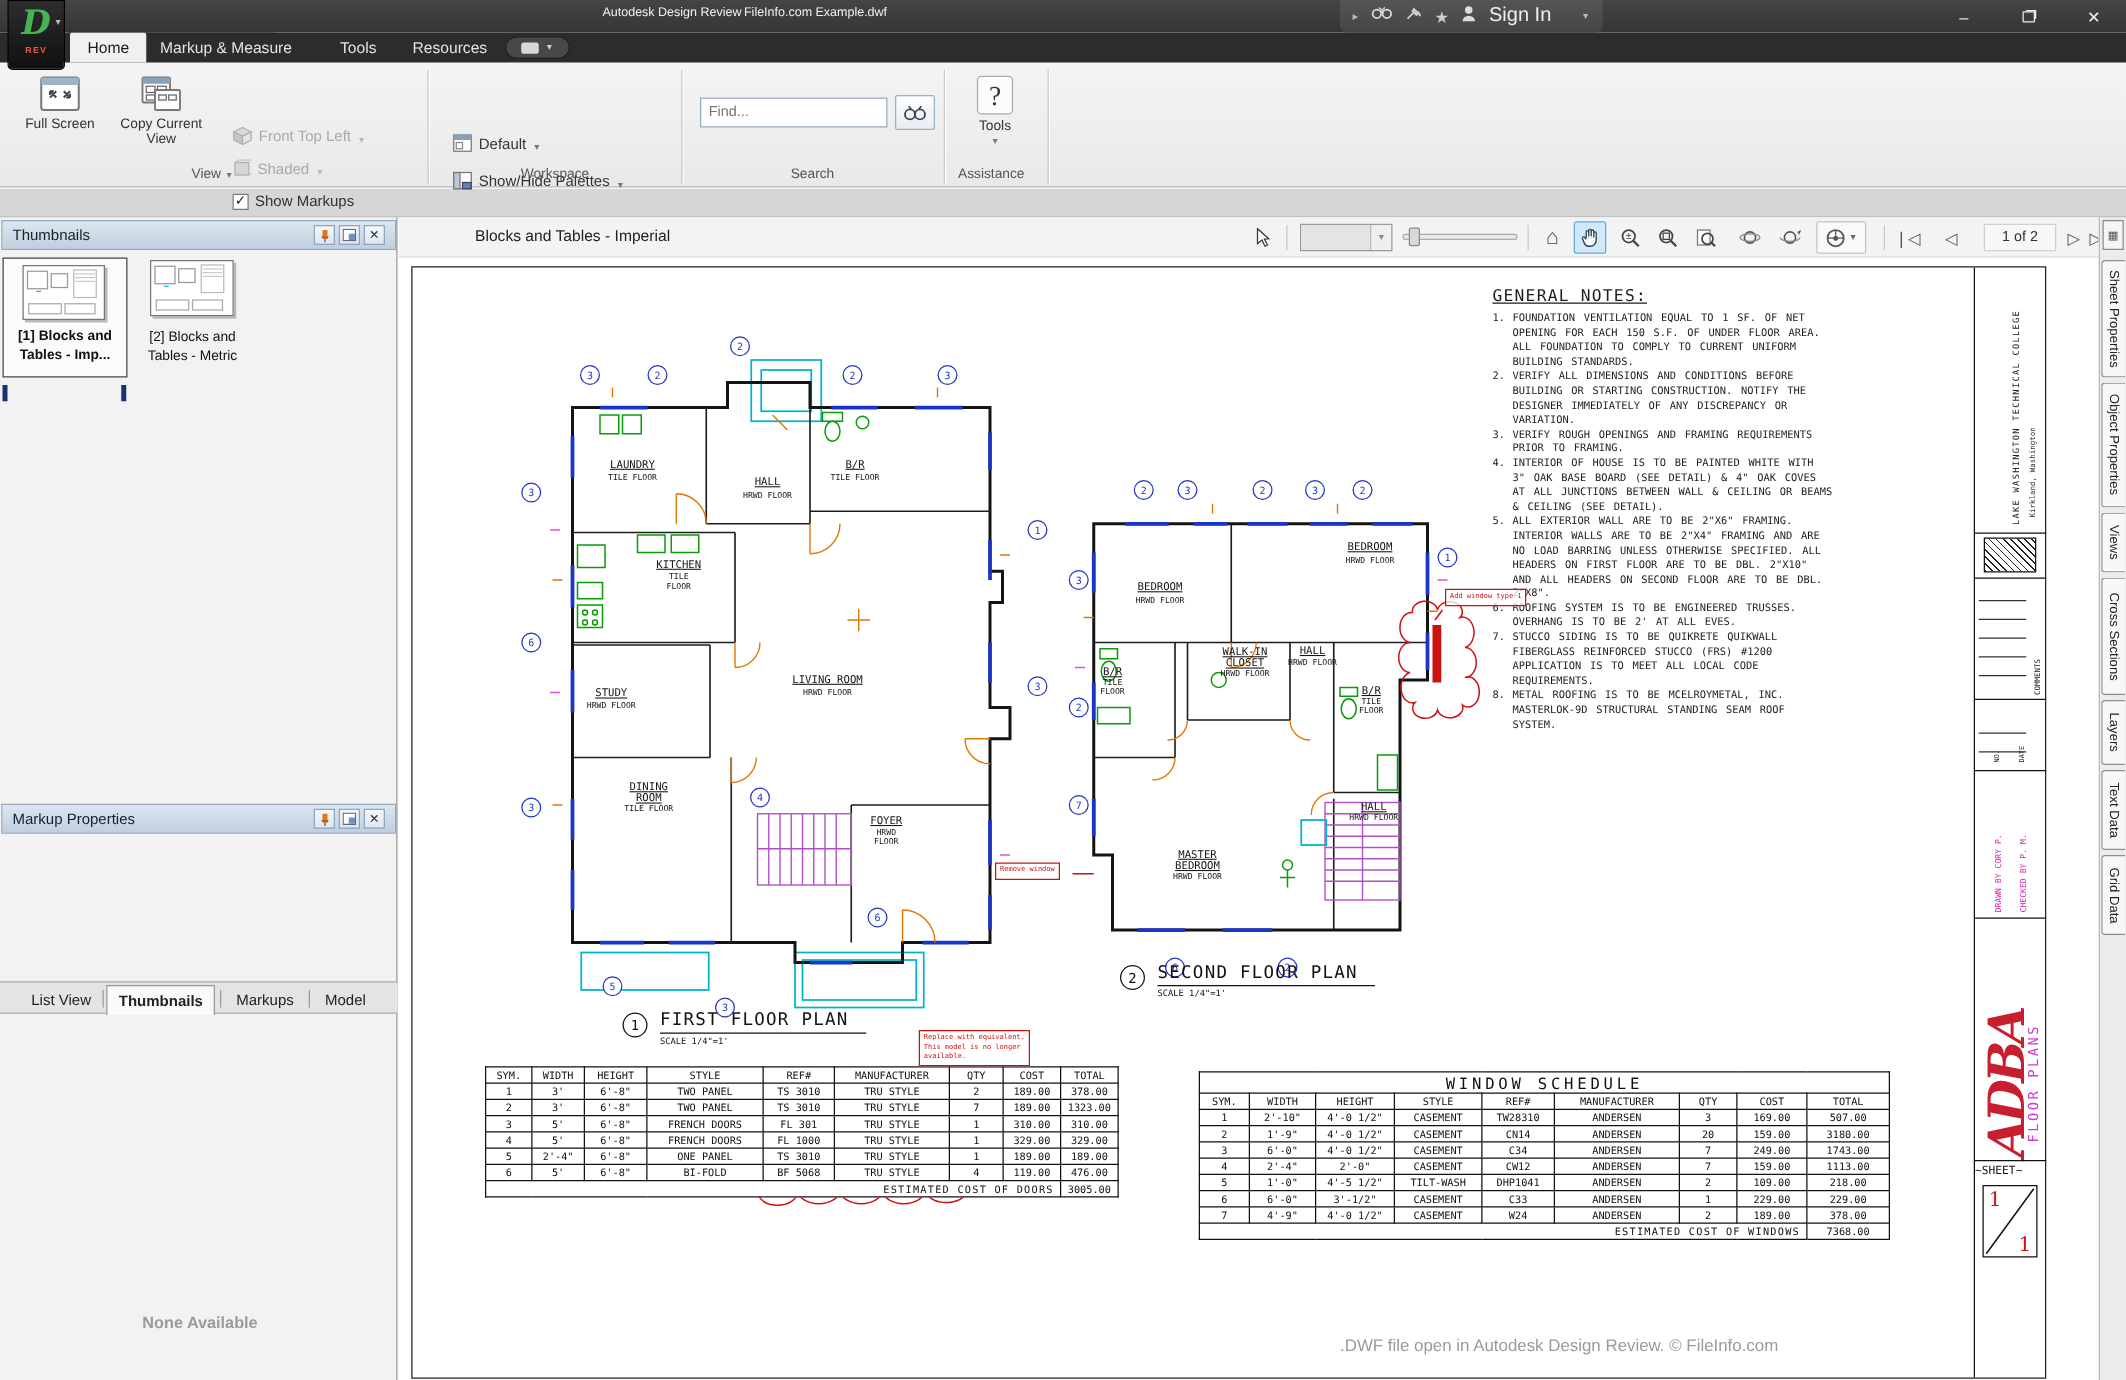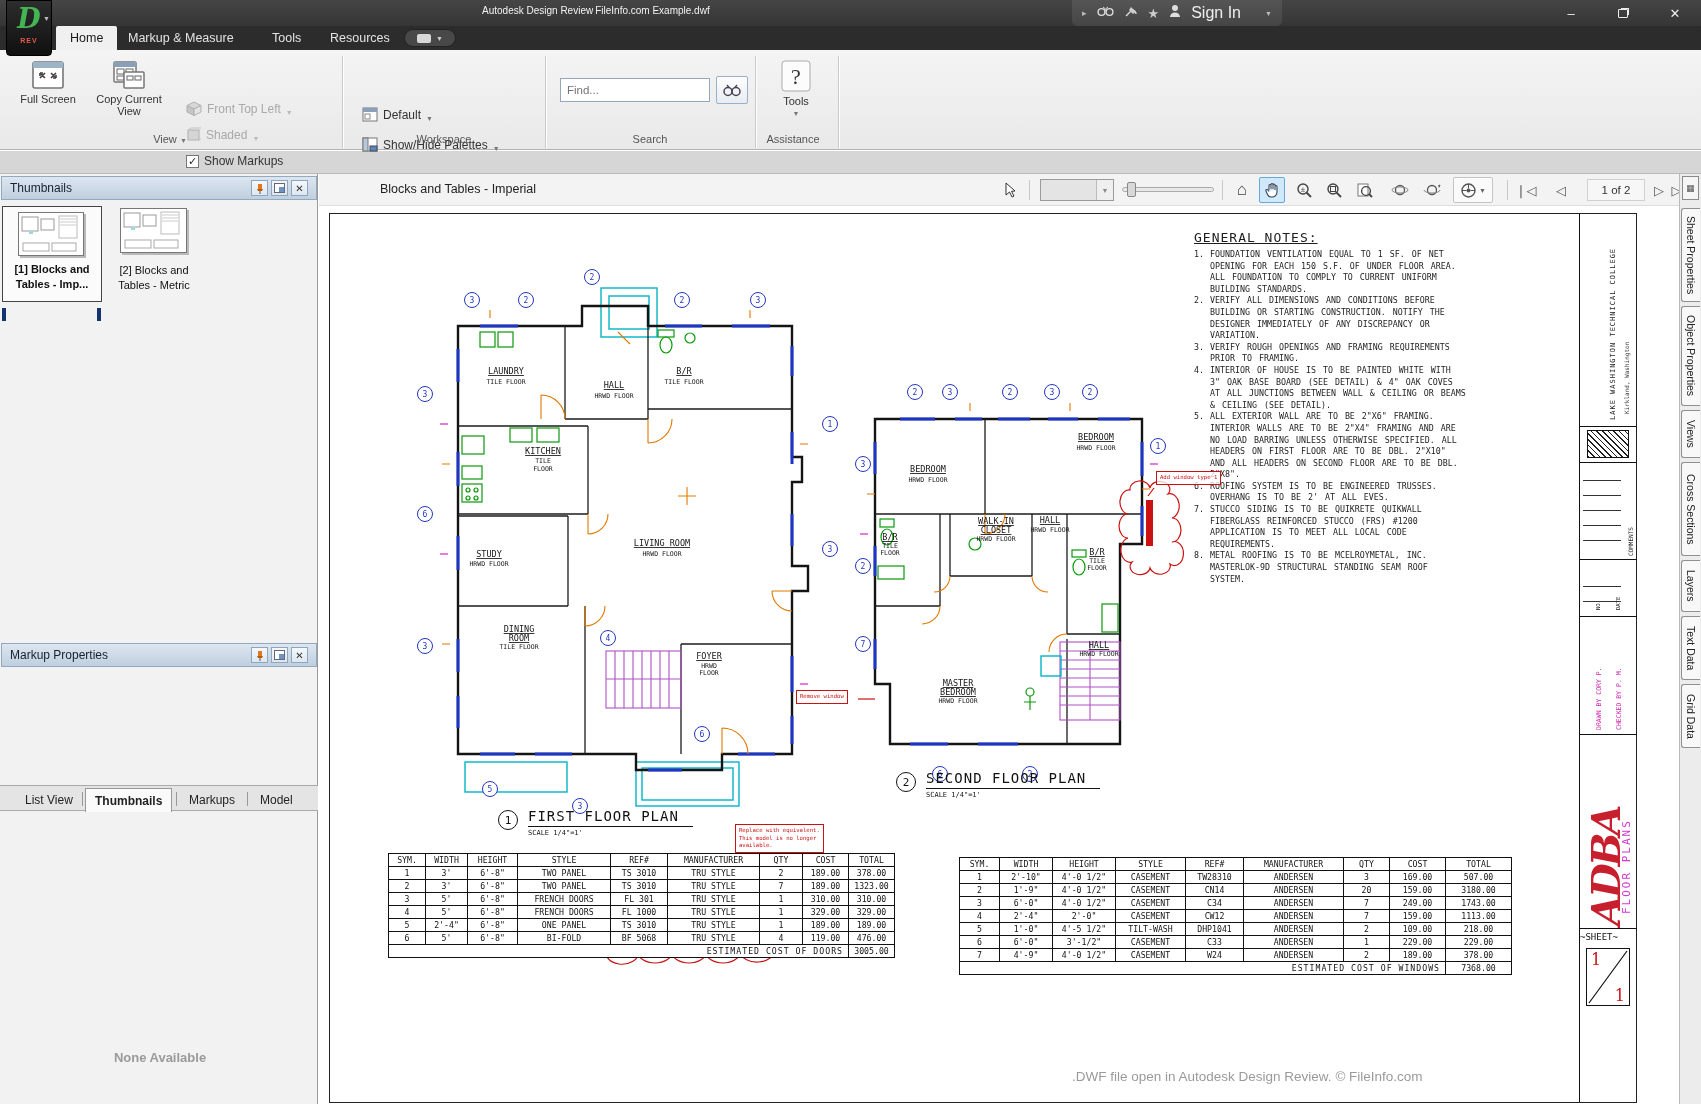--- a/index.html
+++ b/index.html
@@ -889,20 +889,23 @@
         <col style="width:63px">
         <col style="width:70px">
         <col style="width:58px">
         <col style="width:100px">
         <col style="width:46px">
         <col style="width:56px">
         <col style="width:66px">
       </colgroup>
   <tbody>
         <tr>
+          <td colspan="9" class="t-title">WINDOW SCHEDULE</td>
+        </tr>
+        <tr>
           <th>SYM.</th>
           <th>WIDTH</th>
           <th>HEIGHT</th>
           <th>STYLE</th>
           <th>REF#</th>
           <th>MANUFACTURER</th>
           <th>QTY</th>
           <th>COST</th>
           <th>TOTAL</th>
         </tr>

